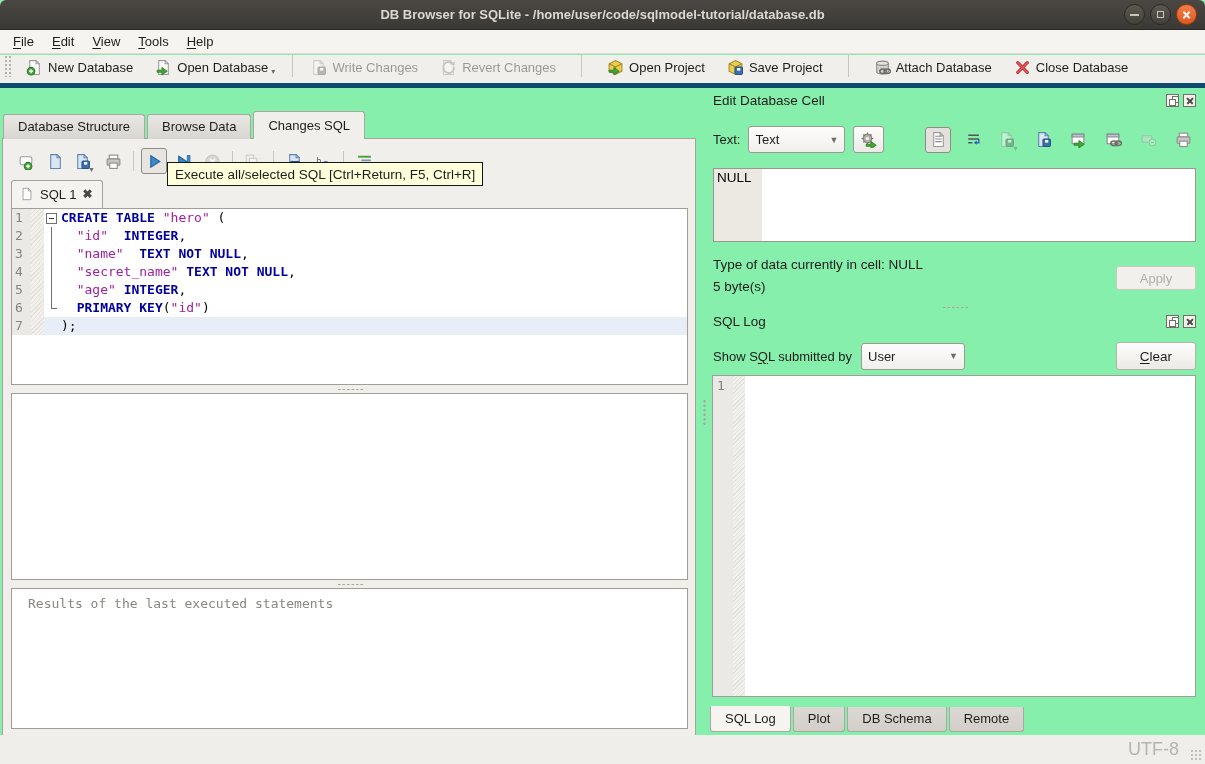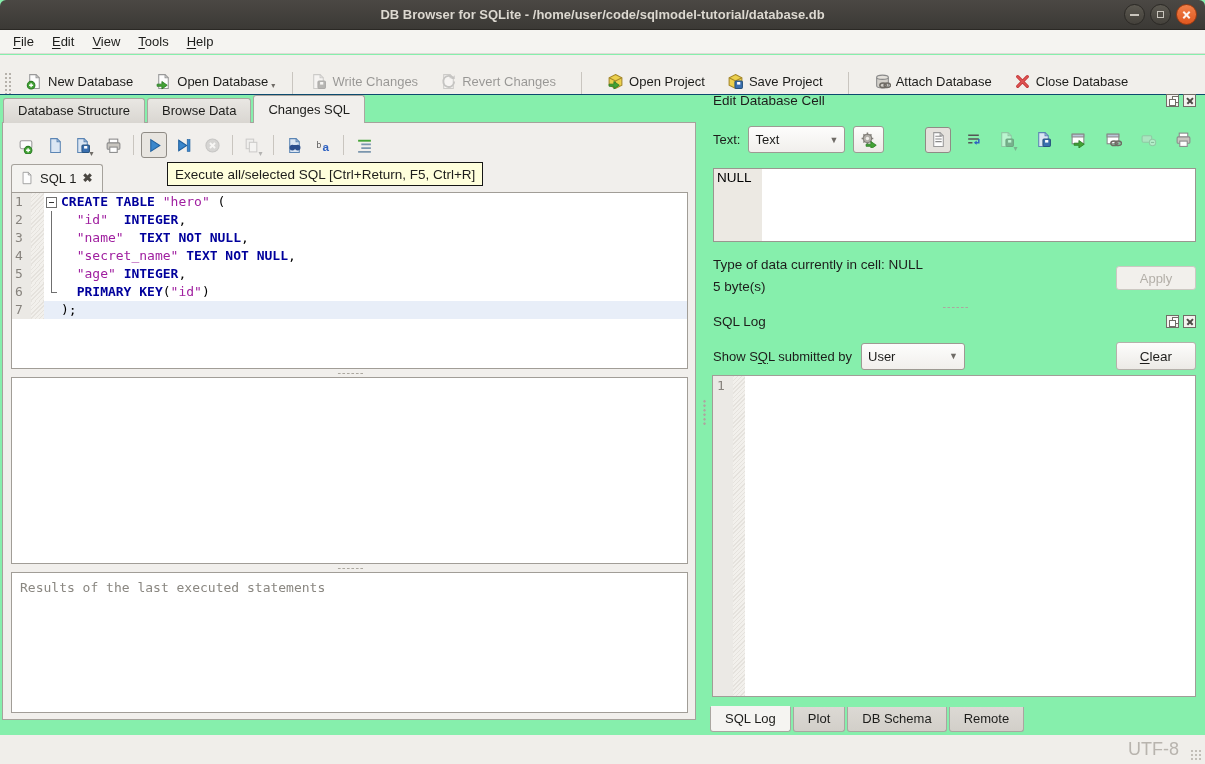--- a/index.html
+++ b/index.html
@@ -21,33 +21,33 @@
   .wbtn .x1,.wbtn .x2 { position:absolute; left:5px; top:9px; width:9px; height:2px; background:#fdf3ee; }
   .wbtn .x1 { transform:rotate(45deg);} .wbtn .x2 { transform:rotate(-45deg);}
 
   
   .menubar { position:absolute; left:0; top:30px; width:1205px; height:24px; background:#f5f4f1;
     border-bottom:1px solid #dedbd5; display:flex; align-items:center; padding-left:4px; }
   .menu-item { padding:2px 9px; cursor:default; }
   .mn { text-decoration:underline; text-underline-offset:2px; }
 
   
-  .toolbar { position:absolute; left:0; top:55px; width:1205px; height:40px; background:#f1efeb;
-    border-bottom:1px solid #0c4a6e; display:flex; align-items:flex-end; }
+  .toolbar { position:absolute; left:0; top:55px; width:1205px; height:33px; background:#f1efeb;
+    border-bottom:5px solid #0c4a6e; display:flex; align-items:flex-start; }
   .tb-handle { width:7px; height:22px; margin:0 4px;
     background:radial-gradient(#b6b2ab 1px, transparent 1.2px); background-size:4px 4px; }
   .tb-btn { display:flex; align-items:center; gap:5px; padding:4px 8px; margin:0 3px; border-radius:3px; }
   .tb-btn span { white-space:nowrap; }
   .tb-btn.disabled { opacity:.42; filter:grayscale(1); }
   .tb-sep { width:1px; height:22px; background:#c9c5bf; margin:0 6px; }
   .dd { font-size:8px; color:#6f6b66; margin-left:-2px; align-self:flex-end; }
   .ic { width:17px; height:17px; flex:0 0 auto; }
 
   
-  .left-pane { position:absolute; left:0; top:89px; width:707px; height:646px; }
+  .left-pane { position:absolute; left:0; top:105px; width:707px; height:646px; }
   .tabbar { position:absolute; left:3px; top:6px; height:28px; display:flex; align-items:flex-end; z-index:3; }
   .tab { padding:4px 14px 5px; border:1px solid #aaa6a0; border-bottom:none; margin-right:2px;
     background:linear-gradient(#e9e7e3,#d9d6d1); border-radius:3px 3px 0 0; height:25px; white-space:nowrap; }
   .tab.active { background:#f1efec; height:28px; padding-top:6px; position:relative; }
   .tab.active::after { content:""; position:absolute; left:0; right:0; bottom:-1px; height:2px; background:#f1efec; }
   .frame { position:absolute; left:2px; top:33px; width:694px; height:598px; border:1px solid #a6a29c;
     background:#f1efec; padding:5px 7px 6px 8px; display:flex; flex-direction:column; }
 
   .sql-toolbar { height:36px; display:flex; align-items:center; gap:3px; padding:2px 0 4px 2px; }
   .sicon { width:26px; height:26px; display:flex; align-items:center; justify-content:center; border-radius:3px; }
@@ -75,21 +75,21 @@
   .fold-box::after { content:""; position:absolute; left:2px; top:4px; width:5px; height:1px; background:#333; }
   .fold-vline { position:absolute; left:7px; top:0; width:1px; height:18px; background:#6f6f6f; }
   .fold-elbow-v { position:absolute; left:7px; top:0; width:1px; height:9px; background:#6f6f6f; }
   .fold-elbow-h { position:absolute; left:7px; top:9px; width:6px; height:1px; background:#6f6f6f; }
   .ed-fill { height:51px; }
 
   .hsplit { height:8px; display:flex; align-items:center; justify-content:center; }
   .hsplit .dots { width:26px; height:3px; background:radial-gradient(#aba79f 1px, transparent 1.2px); background-size:4.5px 3px; }
 
   .grid-panel { border:1px solid #a19d97; background:#fff; height:187px; }
-  .results-panel { border:1px solid #a19d97; background:#fff; flex:1; padding:7px 8px;
+  .results-panel { border:1px solid #a19d97; background:#fff; flex:1; padding:7px 16px;
     font-family:"DejaVu Sans Mono", monospace; font-size:13px; color:#8a8781; }
 
   .vsplit { position:absolute; left:701px; top:89px; width:7px; height:646px; display:flex; align-items:center; justify-content:center; }
   .vsplit .dots { width:3px; height:26px; background:radial-gradient(#aba79f 1px, transparent 1.2px); background-size:3px 4.5px; }
 
   
   .dock { position:absolute; left:710px; top:89px; width:495px; height:646px; }
   .dock-title { position:absolute; left:3px; display:flex; align-items:center; width:483px; }
   .dock-title .t { font-size:13.5px; color:#1d1d1b; }
   .dock-btns { margin-left:auto; display:flex; gap:4px; }

